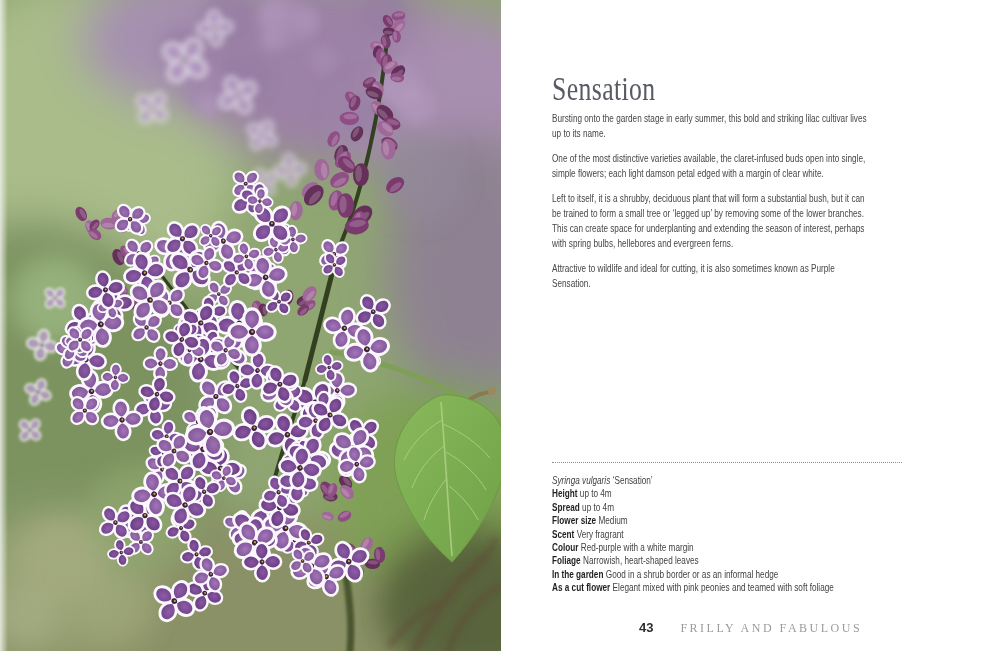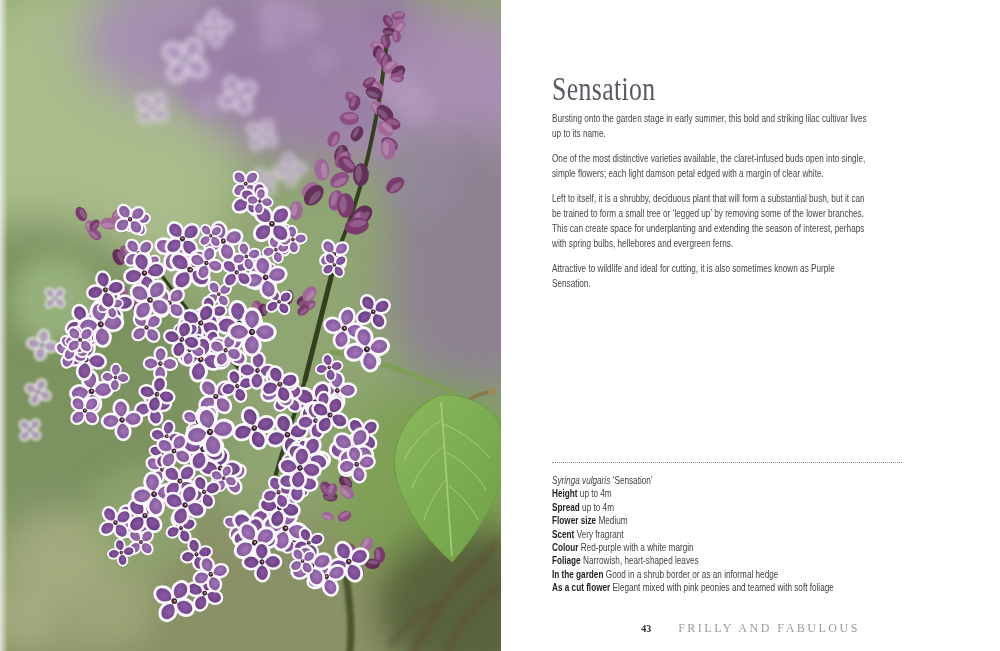--- a/index.html
+++ b/index.html
@@ -15,21 +15,21 @@
   .paras{position:absolute;left:51px;top:111px;width:520px;}
   .paras p{margin:0 0 10px 0;font-size:10.5px;line-height:15px;color:#454545;
            white-space:pre-line;}
   .divider{position:absolute;left:51px;top:462px;width:350px;height:0;
            border-top:1px dotted #8f8f8f;}
   .specs{position:absolute;left:51px;top:474px;width:520px;font-size:10.5px;
          line-height:13.4px;color:#3f3f3f;}
   .specs .italic{font-style:italic;margin-right:3px;}
   .spec-label{font-weight:700;color:#1f1f1f;margin-right:3px;}
   .footer{position:absolute;left:0;top:618px;width:499px;text-align:center;white-space:nowrap;}
-  .pagenum{font-family:Liberation Serif, serif;font-weight:700;font-size:10px;
+  .pagenum{font-family:Liberation Sans, sans-serif;font-weight:700;font-size:13px;
            color:#2f2f2f;margin-right:27px;}
   .section{font-family:"Liberation Serif",serif;font-size:12px;letter-spacing:2.5px;
            color:#9b9b9b;}
 </style>
 </head>
 <body>
 
 <div class="page">
 
   <div class="photo">

